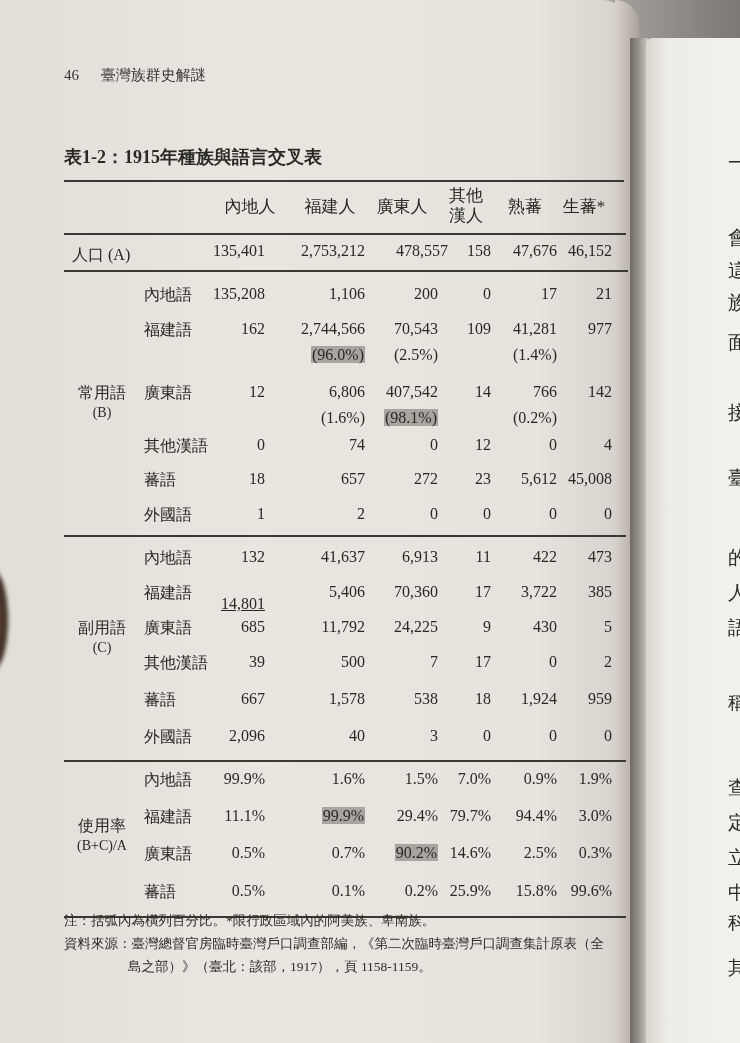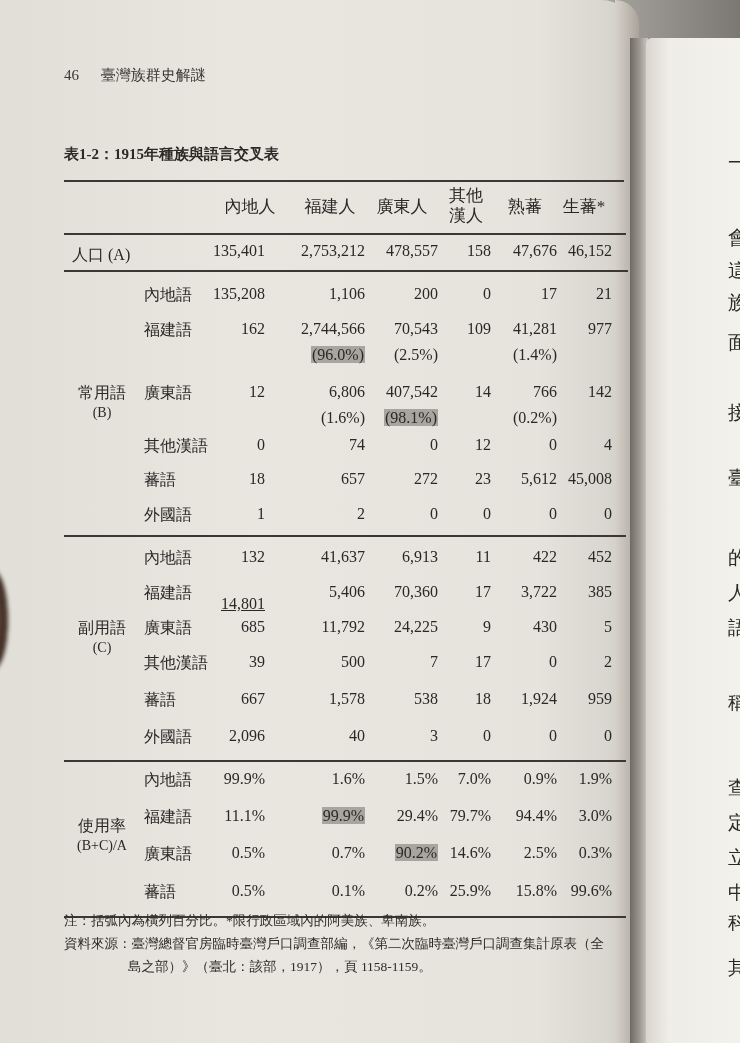--- a/index.html
+++ b/index.html
@@ -39,21 +39,21 @@
   .thumb {
     position:absolute; left:-18px; top:570px; width:26px; height:100px;
     border-radius:50%; background:radial-gradient(ellipse at 40% 50%,#6a4a3a,#3a2a22 70%,transparent 72%);
     filter:blur(2px);
   }
   .running-head {
     position:absolute; left:64px; top:66px; font-size:15px; color:#3a3733;
   }
   .running-head .pg { margin-right:18px; }
   .table-title {
-    position:absolute; left:64px; top:145px; font-size:15px; font-weight:bold; color:#2b2927;text-align:right;
+    position:absolute; left:64px; top:145px; font-size:18px; font-weight:bold; color:#2b2927;text-align:right;
   }
   .rule { position:absolute; height:1.6px; background:#3a3835; }
   .cell { position:absolute; font-size:16px; white-space:nowrap; }
   .num { text-align:right; }
   .hl { background:#a8a49e; padding:0 1px; }
   .colhead { position:absolute; font-size:17px; text-align:center; line-height:20px; }
   .grouplabel { position:absolute; font-size:16px; text-align:center; line-height:20px; }
   .note { position:absolute; left:64px; font-size:13.5px; color:#2e2c29; white-space:nowrap; }
 </style>
 </head>
@@ -91,21 +91,21 @@
     <div class="colhead" style="top: 197px; left: 490px; width: 70px;">
       <div>熟蕃</div>
     </div>
     <div class="colhead" style="top: 197px; left: 549px; width: 70px;">
       <div>生蕃*</div>
     </div>
     <div class="rule" style="top: 233px; left: 64px; width: 562px;"></div>
     <div class="cell" style="top: 245px; left: 72px; font-size: 16px;">人口 (A)</div>
     <div class="cell num" style="top: 242px; right: 475px;"><span>135,401</span></div>
     <div class="cell num" style="top: 242px; right: 375px;"><span>2,753,212</span></div>
-    <div class="cell num" style="top: 242px; right: 302px;"><span>478,557</span></div>
+    <div class="cell num" style="top: 242px; right: 292px;"><span>478,557</span></div>
     <div class="cell num" style="top: 242px; right: 249px;"><span>158</span></div>
     <div class="cell num" style="top: 242px; right: 183px;"><span>47,676</span></div>
     <div class="cell num" style="top: 242px; right: 128px;"><span>46,152</span></div>
     <div class="rule" style="top: 270px; left: 64px; width: 564px;"></div>
     <div class="grouplabel" style="top: 383px; left: 70px; width: 64px;">
       <div>常用語</div>
       <div style="font-size: 14px;">(B)</div>
     </div>
     <div class="cell" style="top: 285px; left: 144px;">內地語</div>
     <div class="cell num" style="top: 285px; right: 475px;"><span>135,208</span></div>
@@ -159,21 +159,21 @@
     <div class="grouplabel" style="top: 618px; left: 70px; width: 64px;">
       <div>副用語</div>
       <div style="font-size: 14px;">(C)</div>
     </div>
     <div class="cell" style="top: 548px; left: 144px;">內地語</div>
     <div class="cell num" style="top: 548px; right: 475px;"><span>132</span></div>
     <div class="cell num" style="top: 548px; right: 375px;"><span>41,637</span></div>
     <div class="cell num" style="top: 548px; right: 302px;"><span>6,913</span></div>
     <div class="cell num" style="top: 548px; right: 249px;"><span>11</span></div>
     <div class="cell num" style="top: 548px; right: 183px;"><span>422</span></div>
-    <div class="cell num" style="top: 548px; right: 128px;"><span>452</span></div>
+    <div class="cell num" style="top: 548px; right: 128px;"><span>473</span></div>
     <div class="cell" style="top: 583px; left: 144px;">福建語</div>
     <div class="cell num" style="top: 595px; right: 475px; text-decoration: underline;"><span>14,801</span></div>
     <div class="cell num" style="top: 583px; right: 375px;"><span>5,406</span></div>
     <div class="cell num" style="top: 583px; right: 302px;"><span>70,360</span></div>
     <div class="cell num" style="top: 583px; right: 249px;"><span>17</span></div>
     <div class="cell num" style="top: 583px; right: 183px;"><span>3,722</span></div>
     <div class="cell num" style="top: 583px; right: 128px;"><span>385</span></div>
     <div class="cell" style="top: 618px; left: 144px;">廣東語</div>
     <div class="cell num" style="top: 618px; right: 475px;"><span>685</span></div>
     <div class="cell num" style="top: 618px; right: 375px;"><span>11,792</span></div>

